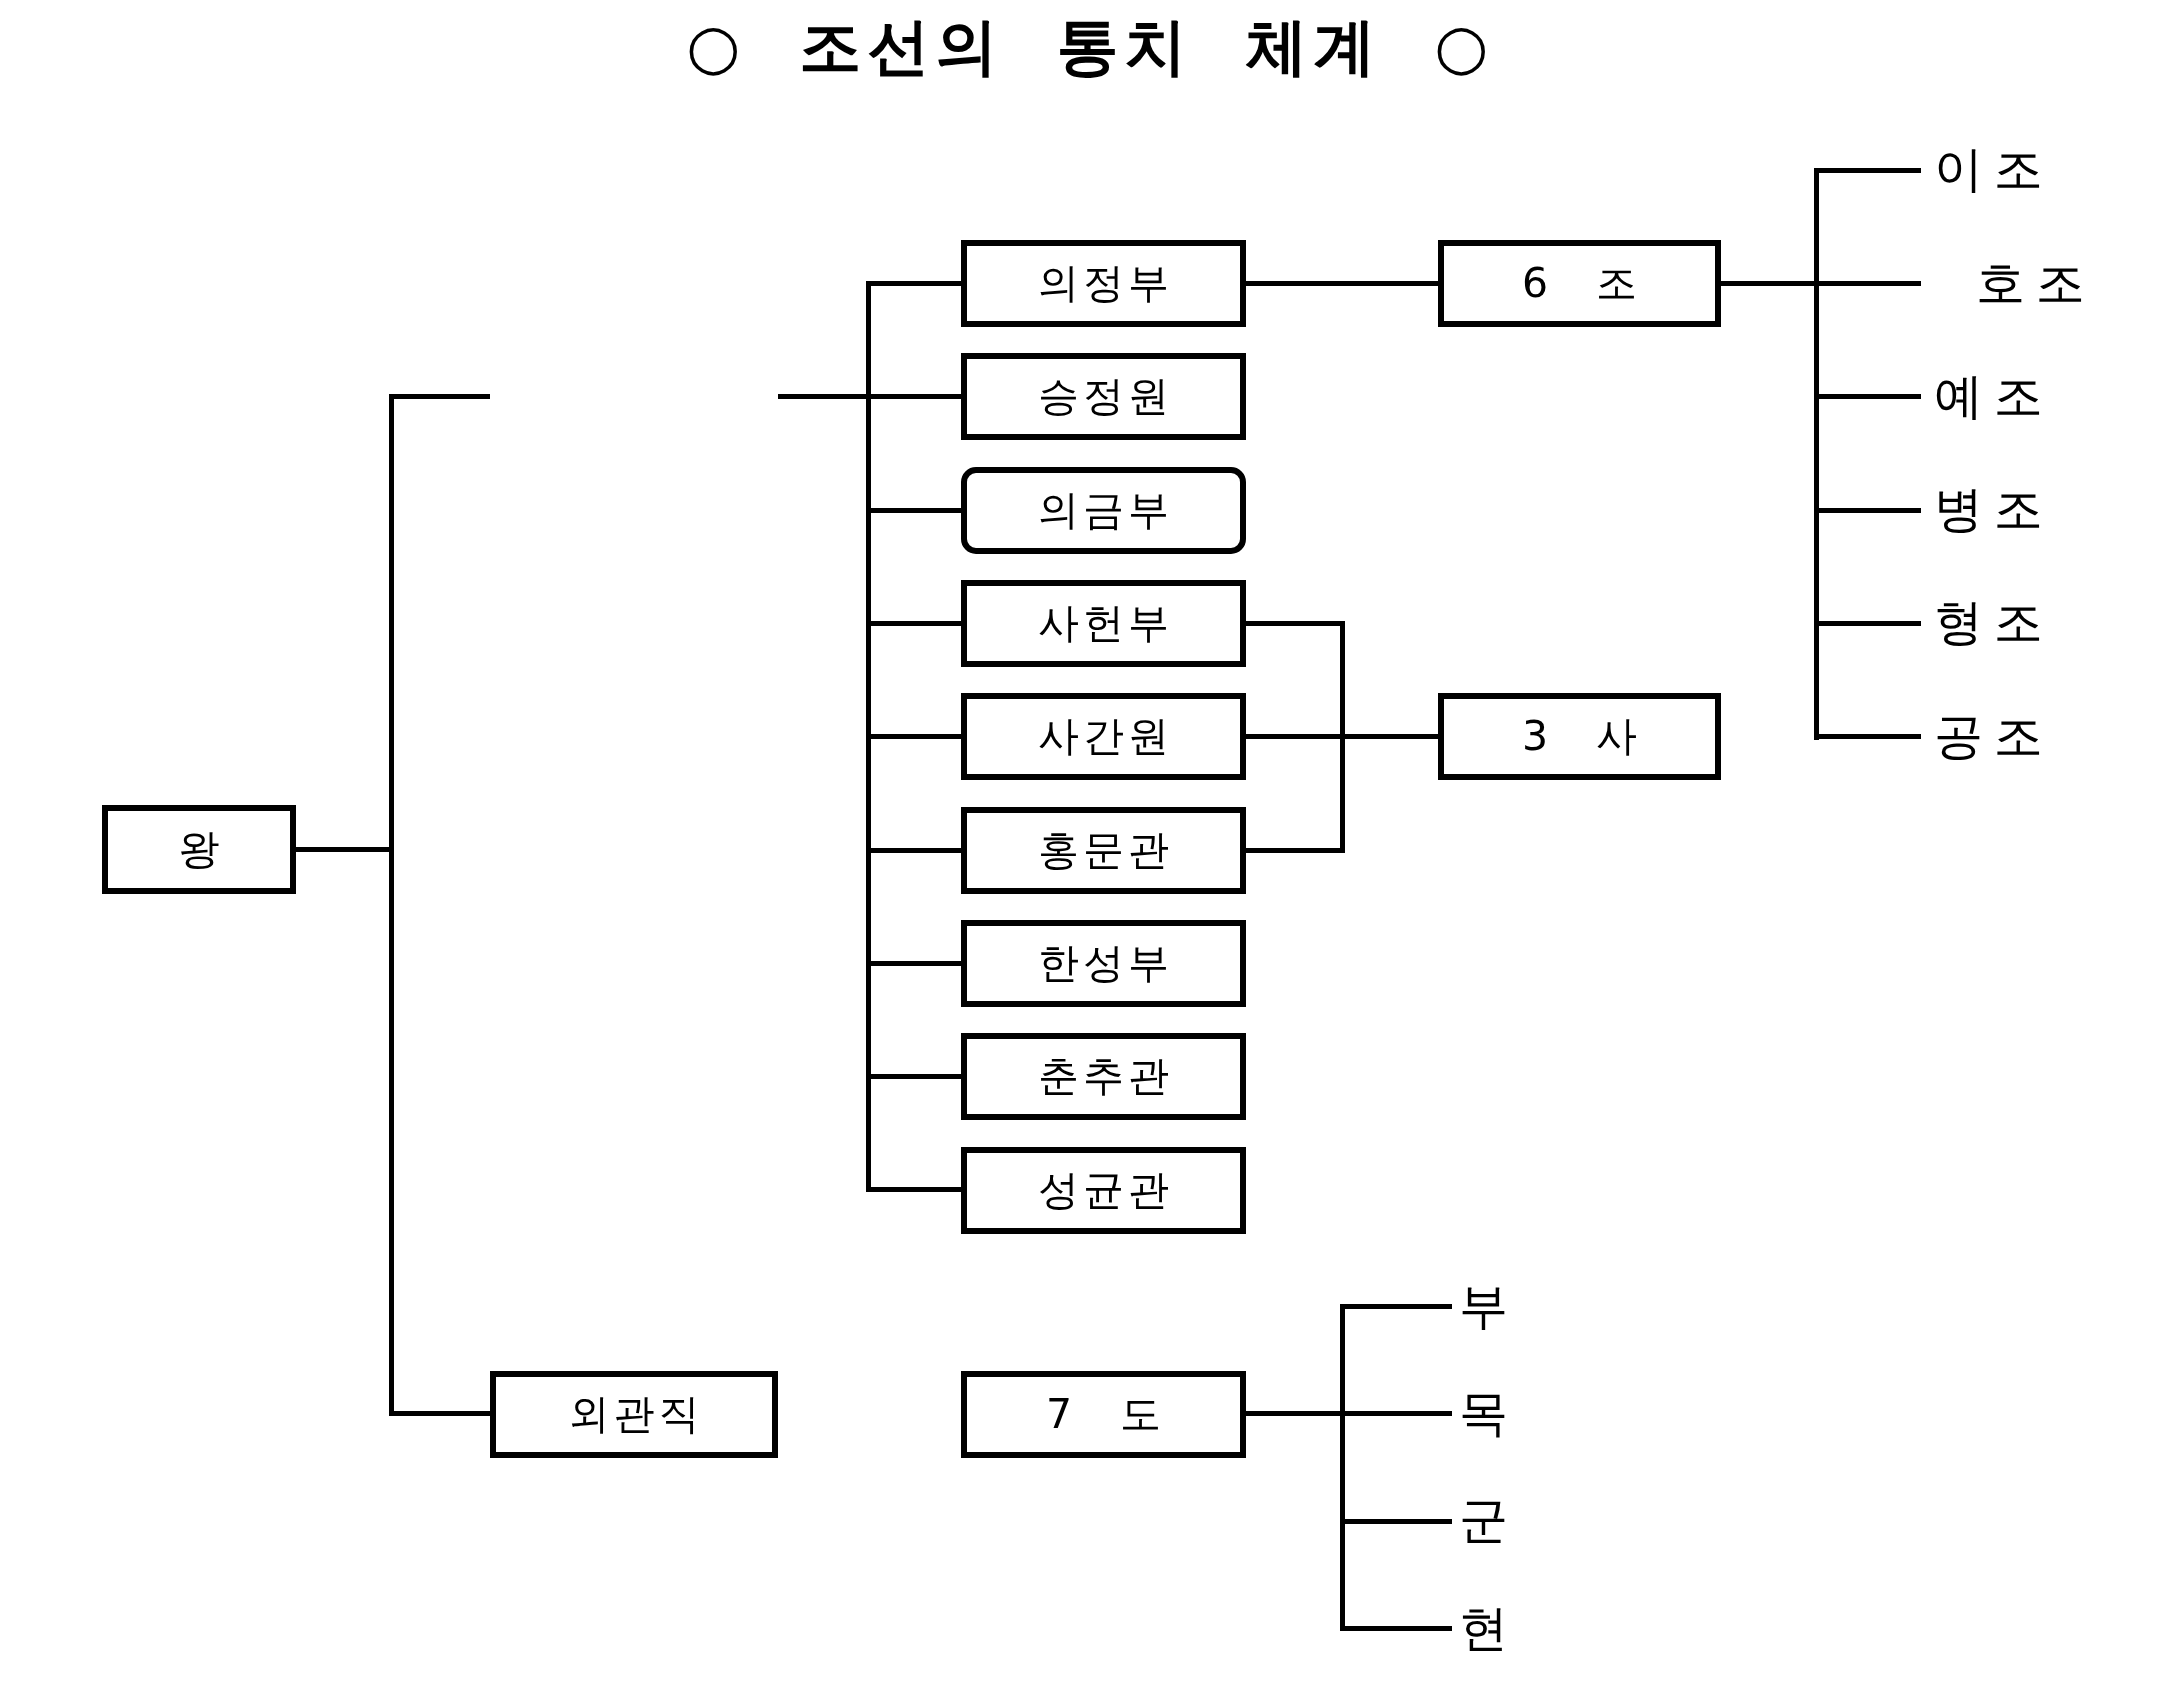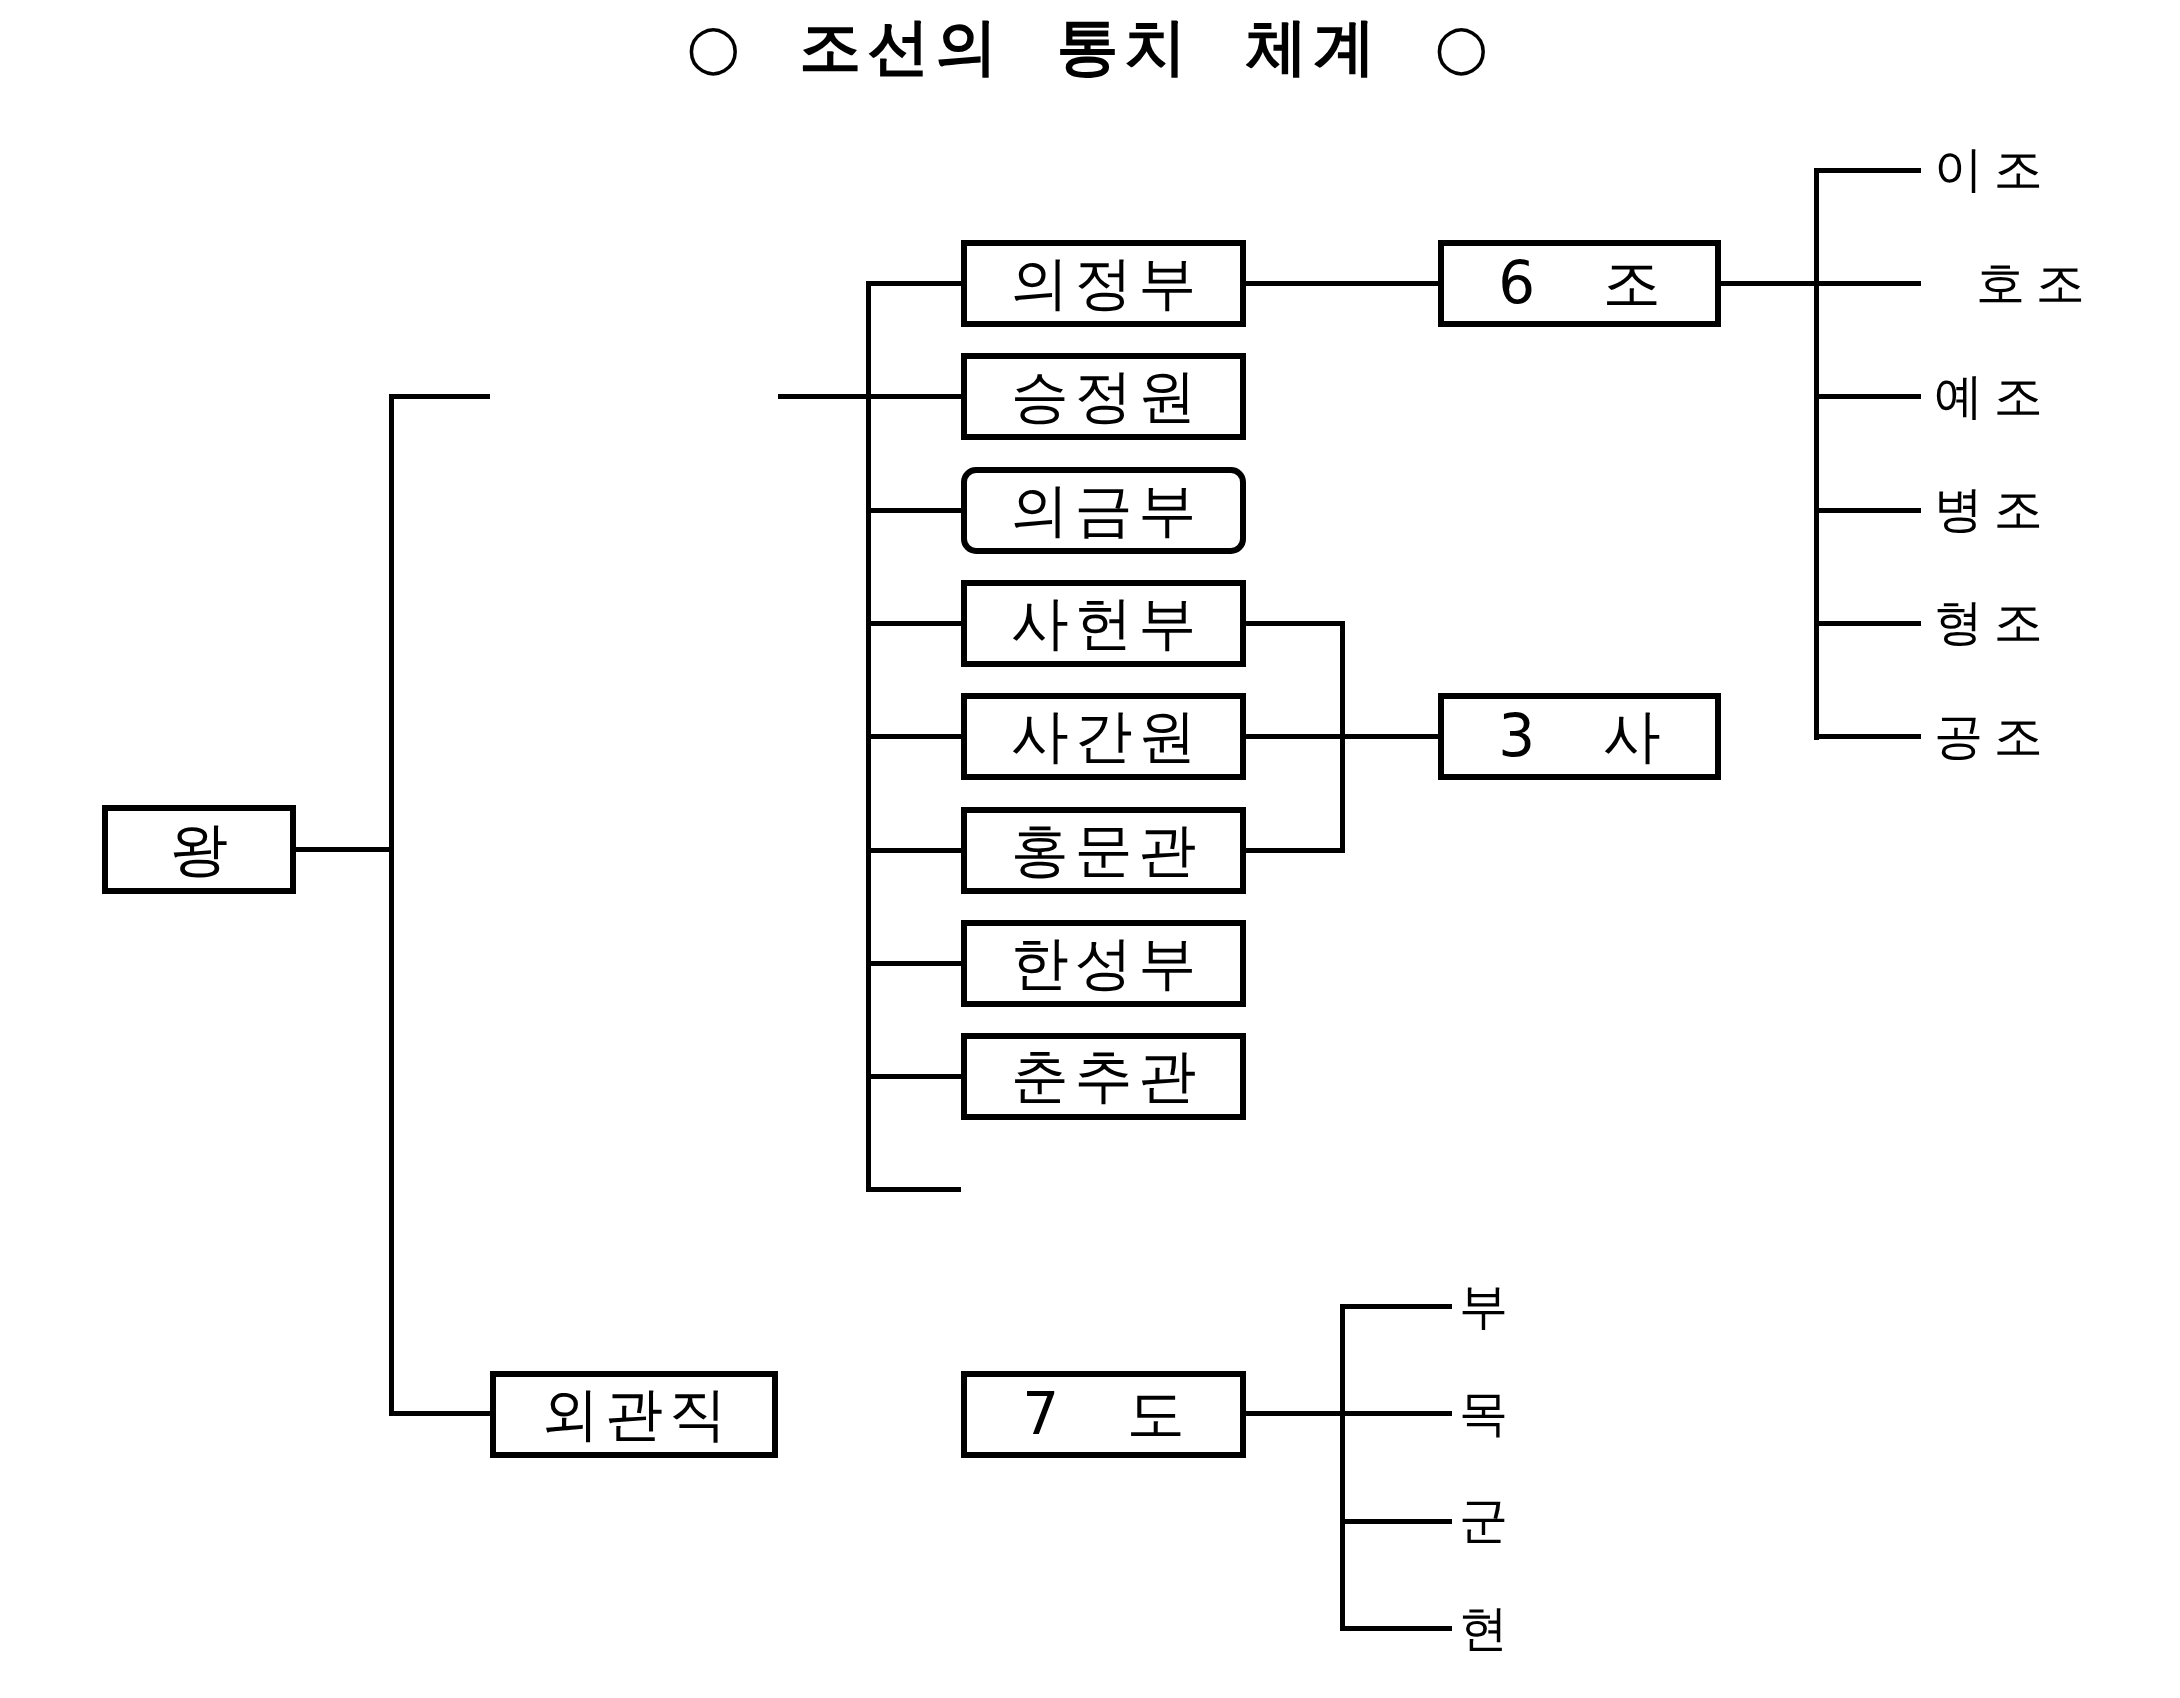--- a/index.html
+++ b/index.html
@@ -28,21 +28,21 @@
     white-space: nowrap;
   }
   .box {
     position: absolute;
     box-sizing: border-box;
     border: 6.8px solid #000000;
     background: #ffffff;
     display: flex;
     align-items: center;
     justify-content: center;
-    font-size: 58px;
+    font-size: 41px;
     letter-spacing: 0.10em;
     text-indent: 0.10em;
     white-space: nowrap;
   }
   .box.spread {
     word-spacing: 0.65em;
   }
   .hline, .vline {
     position: absolute;
     background: #000000;
@@ -71,20 +71,21 @@
   <div class="box" style="left:490px; top:1371px; width:288px; height:87px;">외관직</div>
 
   <div class="box" style="left:961px; top:240px;  width:285px; height:87px;">의정부</div>
   <div class="box" style="left:961px; top:353px;  width:285px; height:87px;">승정원</div>
   <div class="box" style="left:961px; top:467px;  width:285px; height:87px;border-radius:15px;">의금부</div>
   <div class="box" style="left:961px; top:580px;  width:285px; height:87px;">사헌부</div>
   <div class="box" style="left:961px; top:693px;  width:285px; height:87px;">사간원</div>
   <div class="box" style="left:961px; top:807px;  width:285px; height:87px;">홍문관</div>
   <div class="box" style="left:961px; top:920px; width:285px; height:87px;">한성부</div>
   <div class="box" style="left:961px; top:1033px; width:285px; height:87px;">춘추관</div>
+  <div class="box" style="left:961px; top:1147px; width:285px; height:87px;">성균관</div>
 
   <div class="box spread" style="left:1438px; top:240px; width:283px; height:87px;">6 조</div>
   <div class="box spread" style="left:1438px; top:693px; width:283px; height:87px;">3 사</div>
   <div class="box spread" style="left:961px; top:1371px; width:285px; height:87px;">7 도</div>
 
   <div class="leaf-label" style="left:1934px; top:136px;">이조</div>
   <div class="leaf-label" style="left:1934px; top:250px;margin-left:42px;">호조</div>
   <div class="leaf-label" style="left:1934px; top:363px;">예조</div>
   <div class="leaf-label" style="left:1934px; top:476px;">병조</div>
   <div class="leaf-label" style="left:1934px; top:589px;">형조</div>

